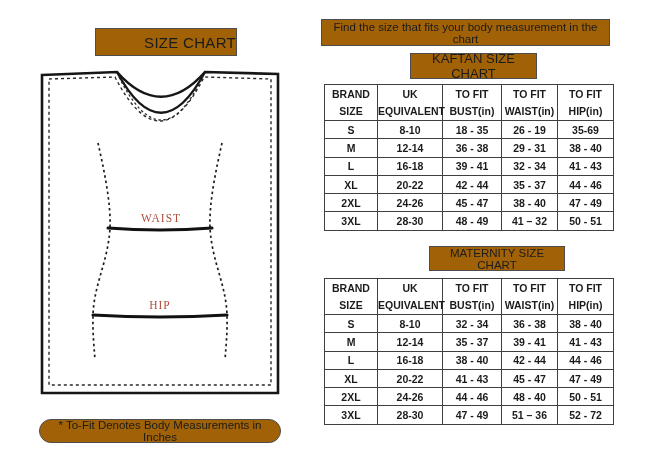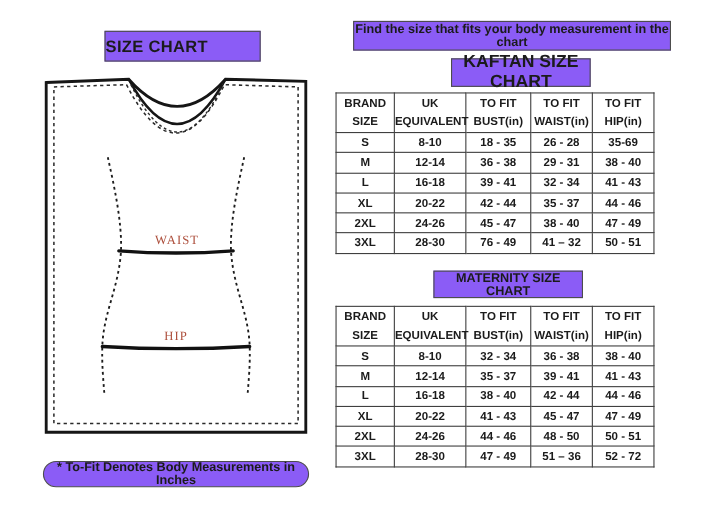--- a/index.html
+++ b/index.html
@@ -3,35 +3,35 @@
 <meta charset="utf-8">
 <style>
   html,body { margin:0; padding:0; }
   body {
     width:658px; height:466px; position:relative;
     background:#ffffff; overflow:hidden;
     font-family:"Liberation Sans", sans-serif;
     color:#1b1b1b;
   }
   .box {
-    position:absolute; background:#8b5cf6;
+    position:absolute; background:#a16207;
     border:1.4px solid #4d4d4d;
-    display:flex; align-items:center; justify-content:flex-start;
-    font-weight:bold; text-align:center;
+    display:flex; align-items:center; justify-content:flex-end;
+    font-weight:normal; text-align:center;
   }
   #size-chart-title-box { left:95px;  top:28px;  width:140px; height:26px; font-size:15px; letter-spacing:.3px; }
   #header-note-box      { left:321px; top:19px;  width:287px; height:25px; font-size:11.5px; }
-  #kaftan-title-box     { left:410px; top:53px;  width:125px; height:24px; font-size:16px; }
-  #maternity-title-box  { left:394px; top:246px; width:134px; height:23px; font-size:11.5px; }
+  #kaftan-title-box     { left:410px; top:53px;  width:125px; height:24px; font-size:13px; }
+  #maternity-title-box  { left:429px; top:246px; width:134px; height:23px; font-size:11.5px; }
   #footnote-box         { left:39px;  top:419px; width:240px; height:22px; font-size:11.5px;border-radius:12px; }
 
   svg#kaftan-svg { position:absolute; left:38px; top:68px; }
 
   table.size-table {
-    position:absolute; left:305px; width:289px;
+    position:absolute; left:324px; width:289px;
     border-collapse:collapse; table-layout:fixed;
     font-size:10.5px; font-weight:bold; background:#fff;
     border:1.5px solid #3f3f3f;
   }
   #size-table-kaftan    { top:84px; }
   #size-table-maternity { top:278px; }
   .size-table th, .size-table td {
     border:1px solid #3f3f3f; text-align:center;
     vertical-align:middle; padding:0;
   }
@@ -98,21 +98,21 @@
 WAIST(in)</th>
         <th>TO FIT
 HIP(in)</th>
       </tr>
     </thead>
     <tbody>
       <tr>
         <td>S</td>
         <td>8-10</td>
         <td>18 - 35</td>
-        <td>26 - 28</td>
+        <td>26 - 19</td>
         <td>35-69</td>
       </tr>
       <tr>
         <td>M</td>
         <td>12-14</td>
         <td>36 - 38</td>
         <td>29 - 31</td>
         <td>38 - 40</td>
       </tr>
       <tr>
@@ -132,21 +132,21 @@
       <tr>
         <td>2XL</td>
         <td>24-26</td>
         <td>45 - 47</td>
         <td>38 - 40</td>
         <td>47 - 49</td>
       </tr>
       <tr>
         <td>3XL</td>
         <td>28-30</td>
-        <td>76 - 49</td>
+        <td>48 - 49</td>
         <td>41 – 32</td>
         <td>50 - 51</td>
       </tr>
     </tbody>
   </table>
 
 <div class="box" id="maternity-title-box">
   <span>MATERNITY SIZE CHART</span>
 </div>
 
@@ -198,21 +198,21 @@
         <td>XL</td>
         <td>20-22</td>
         <td>41 - 43</td>
         <td>45 - 47</td>
         <td>47 - 49</td>
       </tr>
       <tr>
         <td>2XL</td>
         <td>24-26</td>
         <td>44 - 46</td>
-        <td>48 - 50</td>
+        <td>48 - 40</td>
         <td>50 - 51</td>
       </tr>
       <tr>
         <td>3XL</td>
         <td>28-30</td>
         <td>47 - 49</td>
         <td>51 – 36</td>
         <td>52 - 72</td>
       </tr>
     </tbody>

